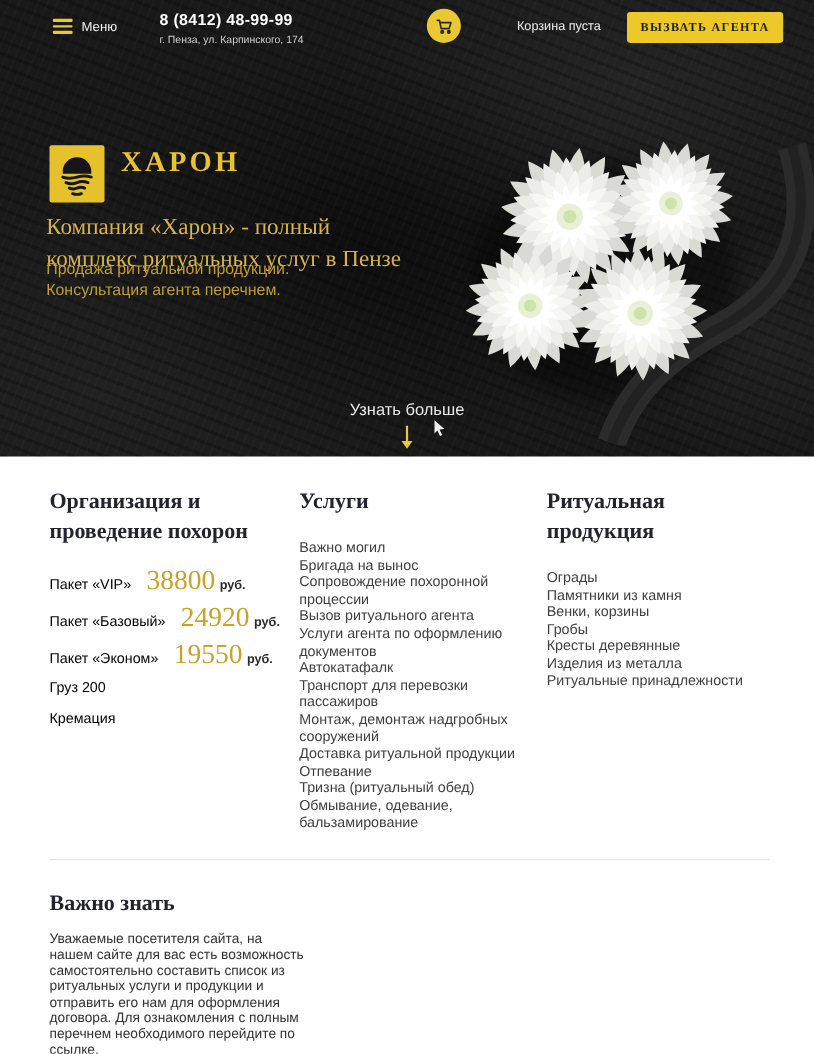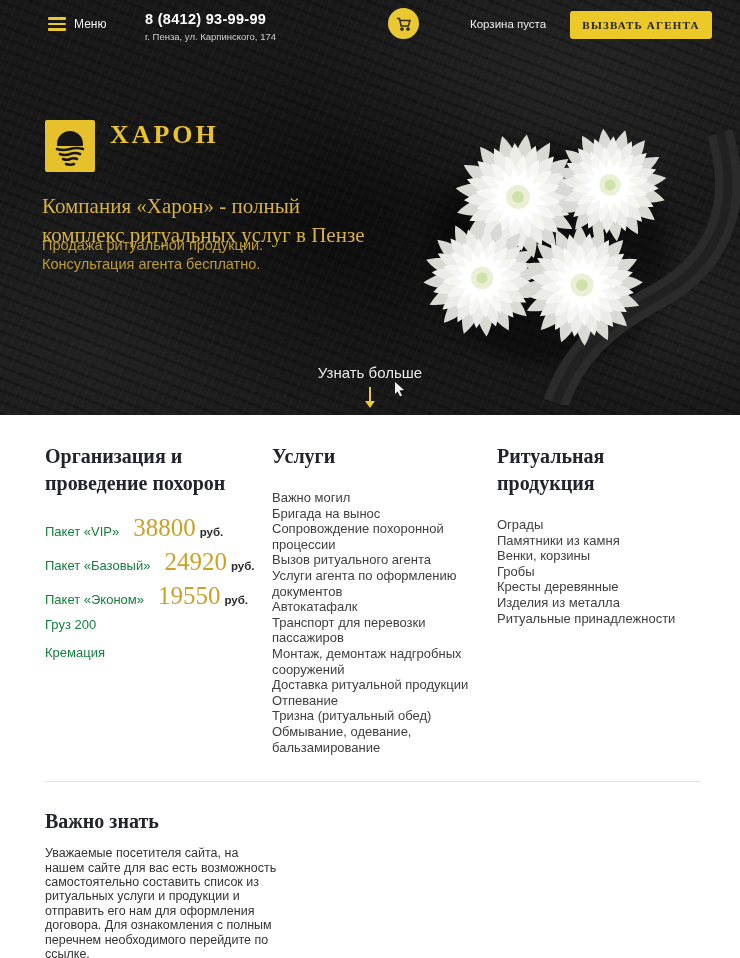--- a/index.html
+++ b/index.html
@@ -31,21 +31,21 @@
   .address { font-size:9.5px; color:#cfcfcf; margin-top:4px; }
   .cart-block { position:absolute; left:388px; top:8px; display:flex; align-items:center; gap:9px; cursor:pointer; }
   .cart-circle { width:31px; height:31px; border-radius:50%; background:#e9c832;
     display:flex; align-items:center; justify-content:center; }
   .cart-label { font-size:11.5px; color:#ececec;padding-left:42px; }
   .agent-btn { position:absolute; left:570px; top:11px; width:142px; height:28px;
     background:#ecc829; border:none; border-radius:3px; cursor:pointer;
     font-family:"Liberation Serif", serif; font-weight:bold; font-size:11px;
     letter-spacing:1.2px; color:#24240f; }
 
-  .logo-row { position:absolute; left:45px; top:120px; display:flex; gap:15px; z-index:4; }
+  .logo-row { position:absolute; left:45px; top:132px; display:flex; gap:15px; z-index:4; }
   .logo-box { width:50px; height:52px; background:#e7c12c; border-radius:2px; flex:none; }
   .logo-text .logo-title { font-family:"Liberation Serif", serif; font-weight:bold;
     font-size:26px; letter-spacing:3px; color:#e8c231; line-height:1.05; margin-top:1px; }
   .logo-text .logo-sub { font-size:10px; font-weight:bold; letter-spacing:2.6px;
     color:#e8c231; margin-top:4px; line-height:1.35; }
 
   .hero-title { position:absolute; left:42px; top:192px; width:345px; z-index:4;
     font-family:"Liberation Serif", serif; font-size:21px; line-height:29px;
     color:#d6b24a; font-weight:normal; }
   .hero-sub { position:absolute; left:42px; top:236px; z-index:4;
@@ -62,21 +62,21 @@
   .flowers { position:absolute; right:0; top:95px; z-index:3; }
 
   
   .main { padding:28px 40px 0 45px; }
   .cols { display:grid; grid-template-columns:227px 225px 1fr; }
   h2.sec { font-family:"Liberation Serif", serif; font-size:20px; font-weight:600;
     color:#23232d; line-height:27px; }
   .pkg-list { margin-top:18px; }
   .pkg-row { display:flex; align-items:baseline; margin-bottom:9px; cursor:pointer; }
   .pkg-row.plain { margin-top:4px; margin-bottom:13px;align-items:flex-end; }
-  .pkg-label { font-size:13px; color:#15803d; }
+  .pkg-label { font-size:13px; color:#000000; }
   .pkg-price { font-family:"Liberation Serif", serif; font-size:25px; color:#c9a227;
     margin-left:14px; line-height:1; }
   .pkg-cur { font-size:11.5px; font-weight:bold; color:#2b2b2b; margin-left:4px; }
   ul.plain-list { list-style:none; margin-top:20px; }
   ul.plain-list li { font-size:13px; color:#3f3f3f; line-height:15.6px; cursor:pointer; }
   .divider { border:none; border-top:1px solid #e3e3e3; margin:26px 0 0 0; }
 
   .important { padding-top:26px; }
   .imp-par { margin-top:11px; width:232px; font-size:12.5px; line-height:14.4px; color:#333; }
 </style>
@@ -88,21 +88,21 @@
   <div class="topbar">
     <div class="menu-btn">
       <span class="burger">
           <span></span>
           <span></span>
           <span></span>
         </span>
       <span class="menu-label">Меню</span>
     </div>
     <div class="phone-block">
-      <div class="phone">8 (8412) 93-99-99</div>
+      <div class="phone">8 (8412) 48-99-99</div>
       <div class="address">г. Пенза, ул. Карпинского, 174</div>
     </div>
     <div class="cart-block">
       <span class="cart-circle">
         <svg width="16" height="16" viewBox="0 0 16 16" fill="none" stroke="#2b2b10" stroke-width="1.5" stroke-linecap="round" stroke-linejoin="round">
           <path d="M1.5 2.5 h2 l1.6 7.5 h7.2 l1.7 -5.5 h-10"></path>
           <circle cx="6" cy="13" r="1.1" fill="#2b2b10"></circle>
           <circle cx="12" cy="13" r="1.1" fill="#2b2b10"></circle>
         </svg>
       </span>
@@ -129,21 +129,21 @@
       </svg>
     </div>
     <div class="logo-text">
       <div class="logo-title">ХАРОН</div>
     </div>
   </div>
 
   <h1 class="hero-title">Компания «Харон» - полный комплекс ритуальных услуг в Пензе</h1>
   <div class="hero-sub">
     <div>Продажа ритуальной продукции.</div>
-    <div>Консультация агента бесплатно.</div>
+    <div>Консультация агента перечнем.</div>
   </div>
 
   <div class="more-wrap">
     <div class="more-label">Узнать больше</div>
     <div class="down-arrow"></div>
   </div>
   <div class="cursor-glyph">
     <svg width="14" height="16" viewBox="0 0 14 16">
         <path d="M2 1 L11 9 L6.5 9.5 L9 14.5 L7 15.3 L4.6 10.4 L2 13 Z" fill="#f0f0f0"></path>
       </svg>

